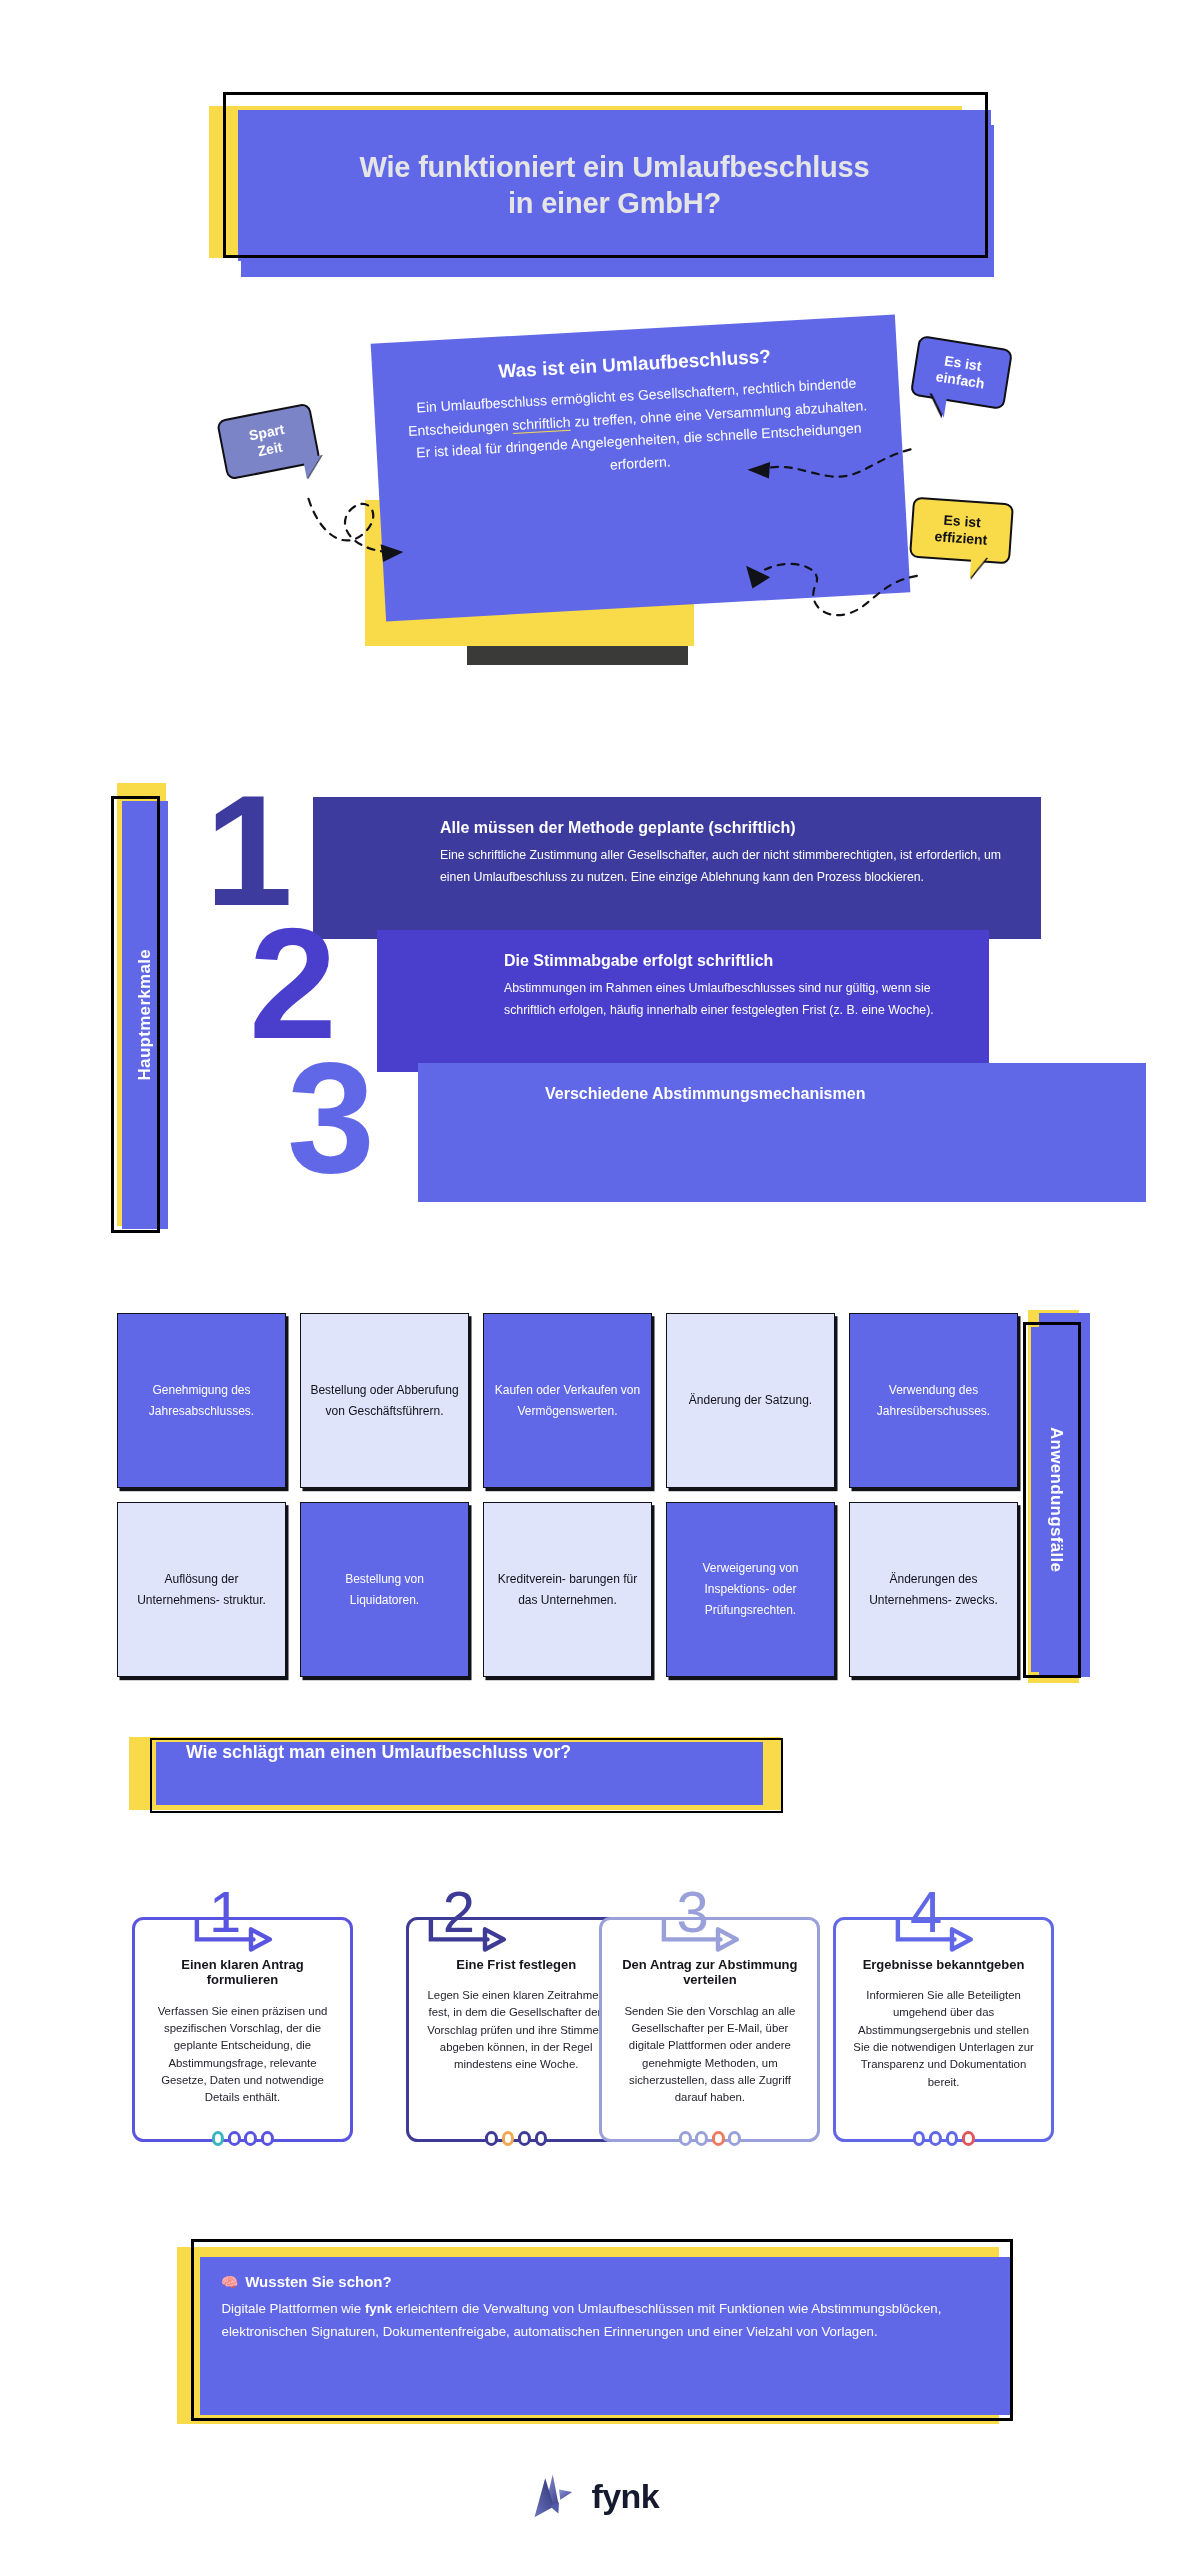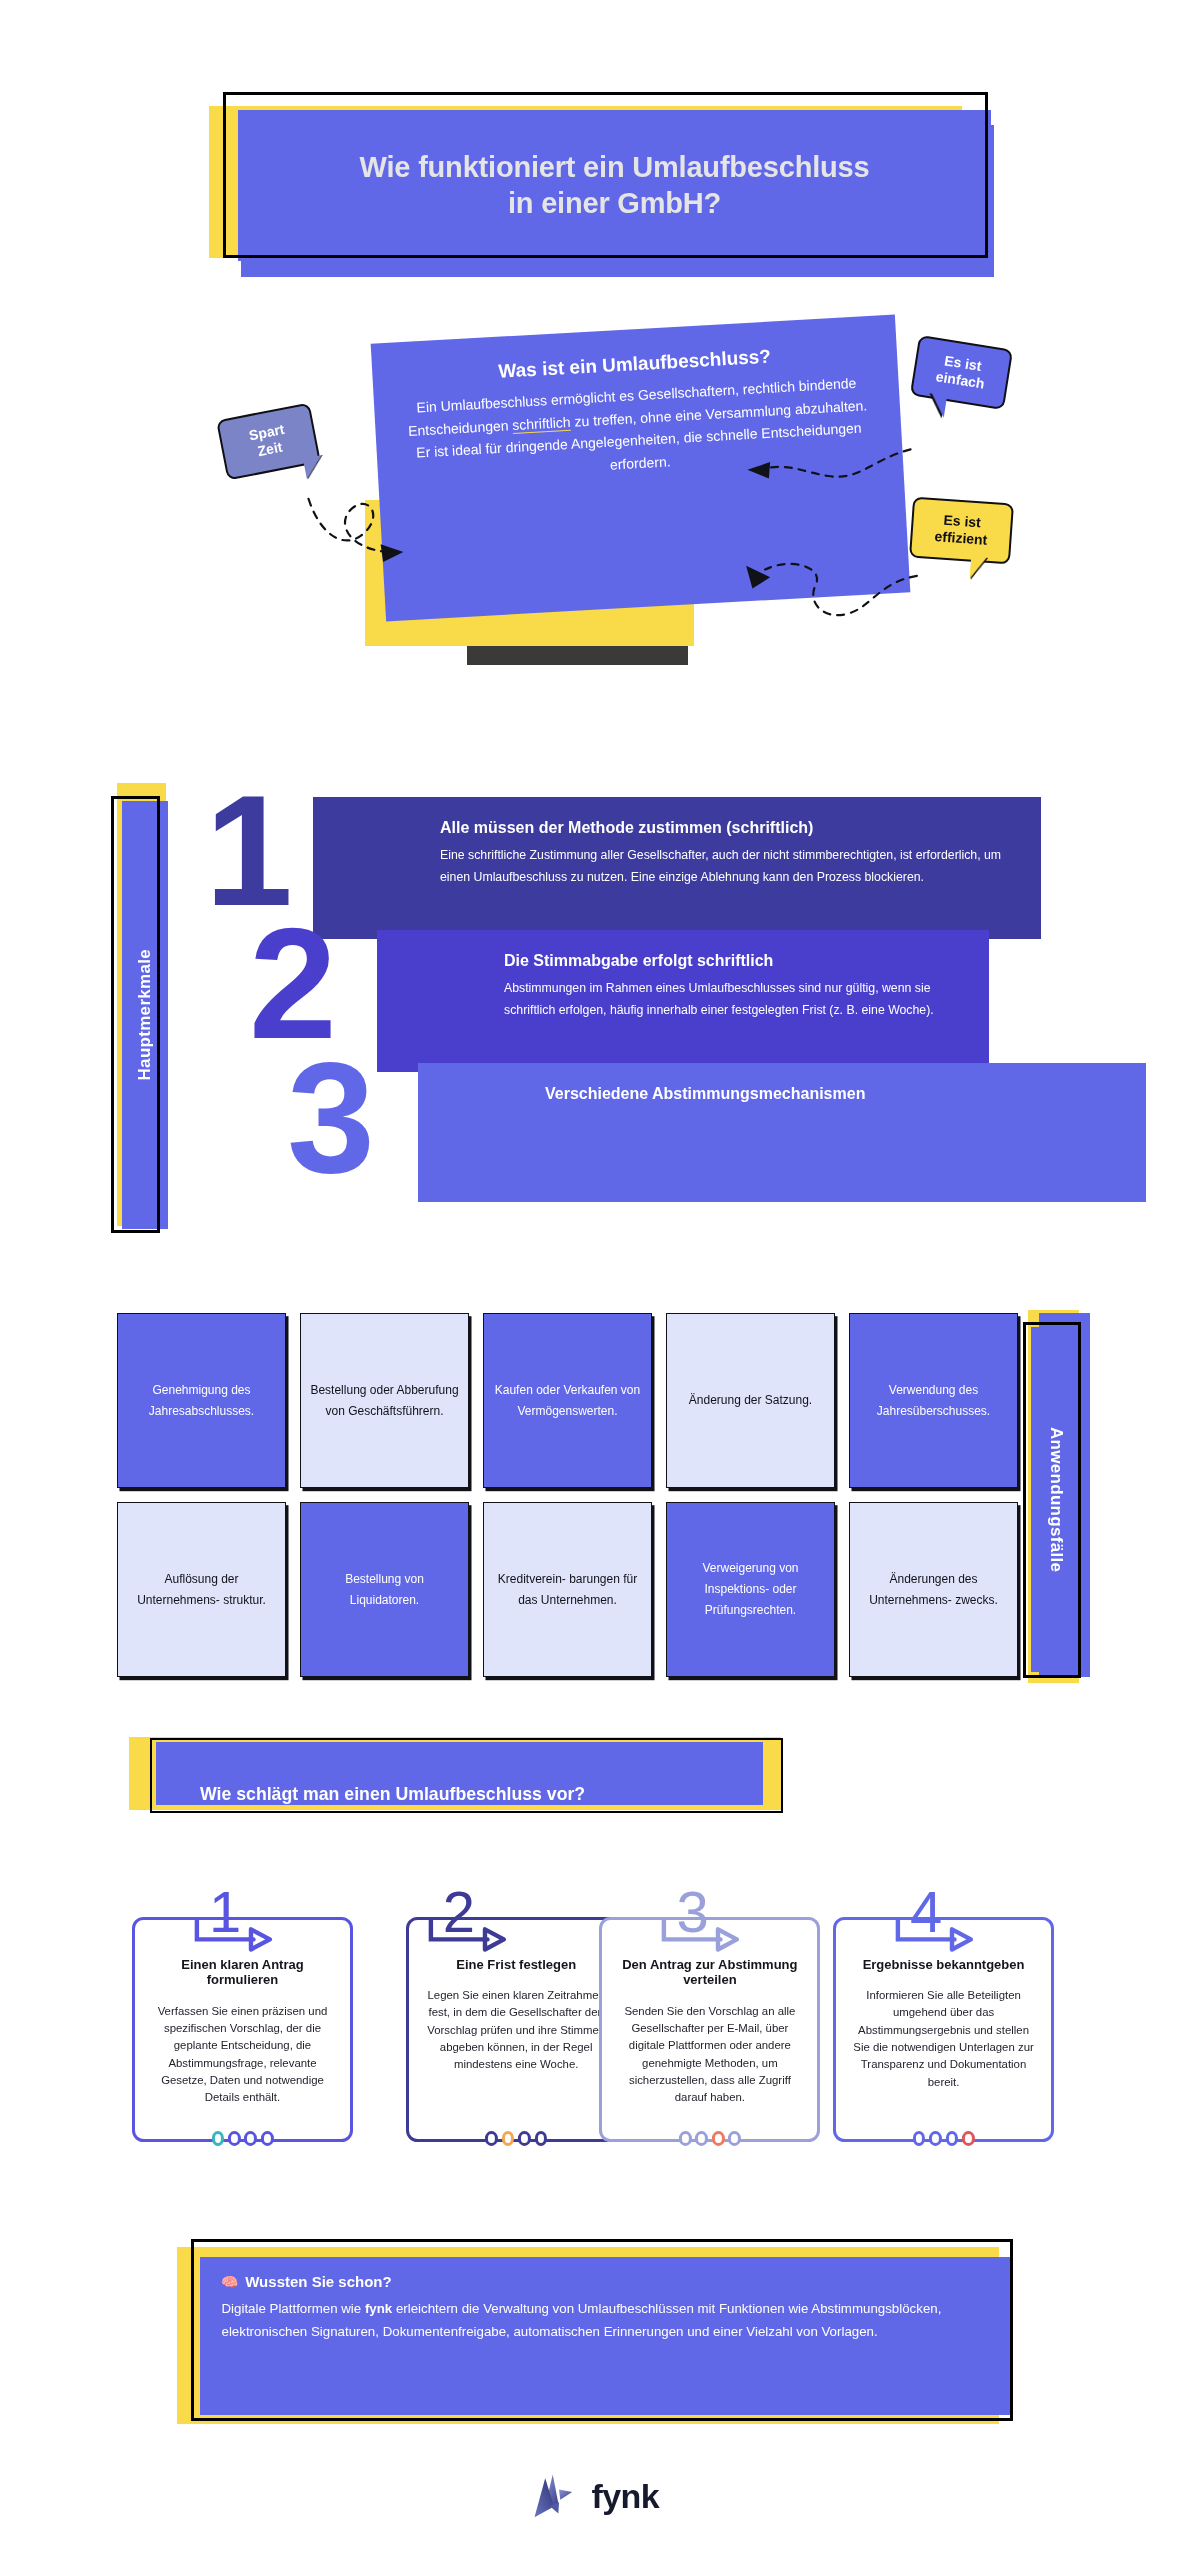--- a/index.html
+++ b/index.html
@@ -142,21 +142,21 @@
     color: #ffffff; font-size: 17px; font-weight: bold;
     writing-mode: vertical-rl; letter-spacing: 0.3px;
   }
 
   
   .ht-wrap { position: absolute; left: 123px; top: 1737px; width: 671px; height: 89px; }
   .ht-yellow { position: absolute; left: 6.3px; top: 0px; width: 652px; height: 73px; background: #f9da49; }
   .ht-frame { position: absolute; left: 26.6px; top: 1.3px; width: 633px; height: 75px; border: 2.5px solid #000; }
   .ht-purple {
     position: absolute; left: 33px; top: 5px; width: 607px; height: 63px; background: #6168e8;
-    display: flex; align-items: flex-end; padding-left: 44px;
+    display: flex; align-items: flex-start; padding-left: 30px;
   }
   .ht-text { color: #ffffff; font-size: 17.7px; font-weight: bold; }
 
   
   .steps { position: absolute; left: 132px; top: 1888px; width: 930px; height: 266px;
            display: flex; gap: 12.7px; }
   .step { position: relative; width: 221px; height: 253px; }
   .step-box {
     position: absolute; left: 0; top: 28.5px; width: 221px; height: 225px;
     border: 3.8px solid; border-radius: 11.4px; background: #ffffff;
@@ -260,21 +260,21 @@
 
 <div class="hm-wrap">
   <div class="hm-tab-yellow"></div>
   <div class="hm-tab-purple">
     <span class="hm-tab-label">Hauptmerkmale</span>
   </div>
   <div class="hm-tab-frame"></div>
 
   <div class="hm-row hm-row1">
     <div class="hm-card">
-      <h3>Alle müssen der Methode zustimmen (schriftlich)</h3>
+      <h3>Alle müssen der Methode geplante (schriftlich)</h3>
       <p>Eine schriftliche Zustimmung aller Gesellschafter, auch der nicht stimmberechtigten, ist erforderlich, um einen Umlaufbeschluss zu nutzen. Eine einzige Ablehnung kann den Prozess blockieren.</p>
     </div>
     <div class="hm-num">1</div>
   </div>
 
   <div class="hm-row hm-row2">
     <div class="hm-card">
       <h3>Die Stimmabgabe erfolgt schriftlich</h3>
       <p>Abstimmungen im Rahmen eines Umlaufbeschlusses sind nur gültig, wenn sie schriftlich erfolgen, häufig innerhalb einer festgelegten Frist (z. B. eine Woche).</p>
     </div>

